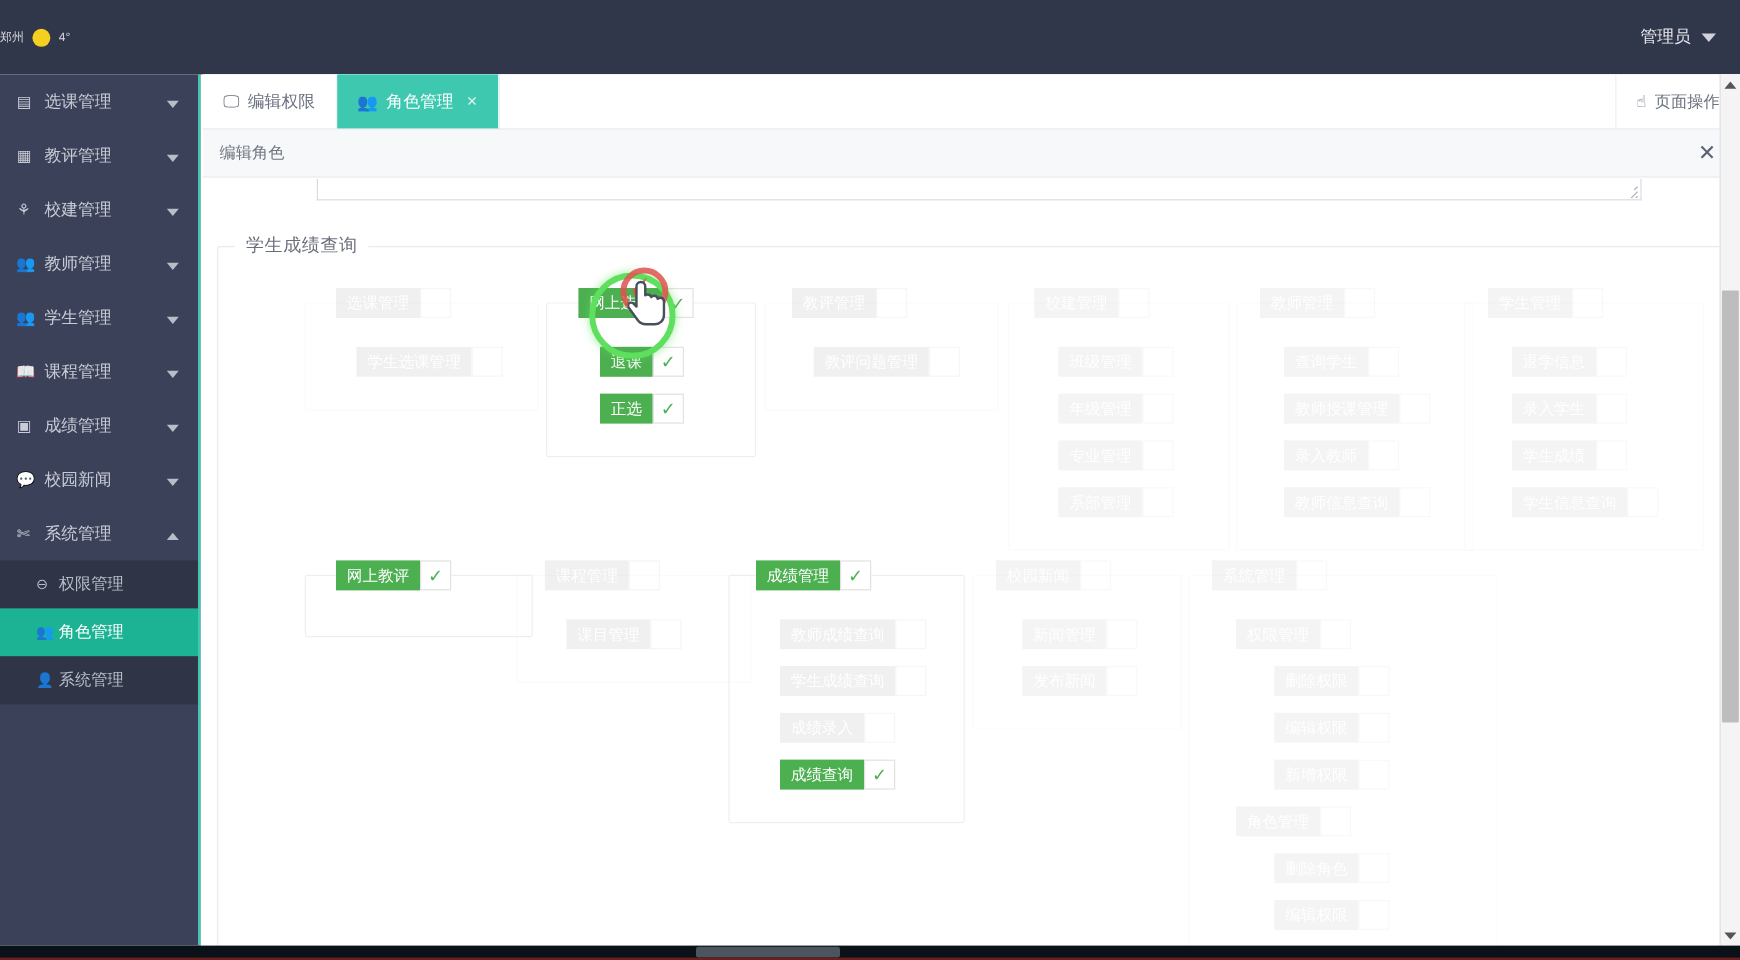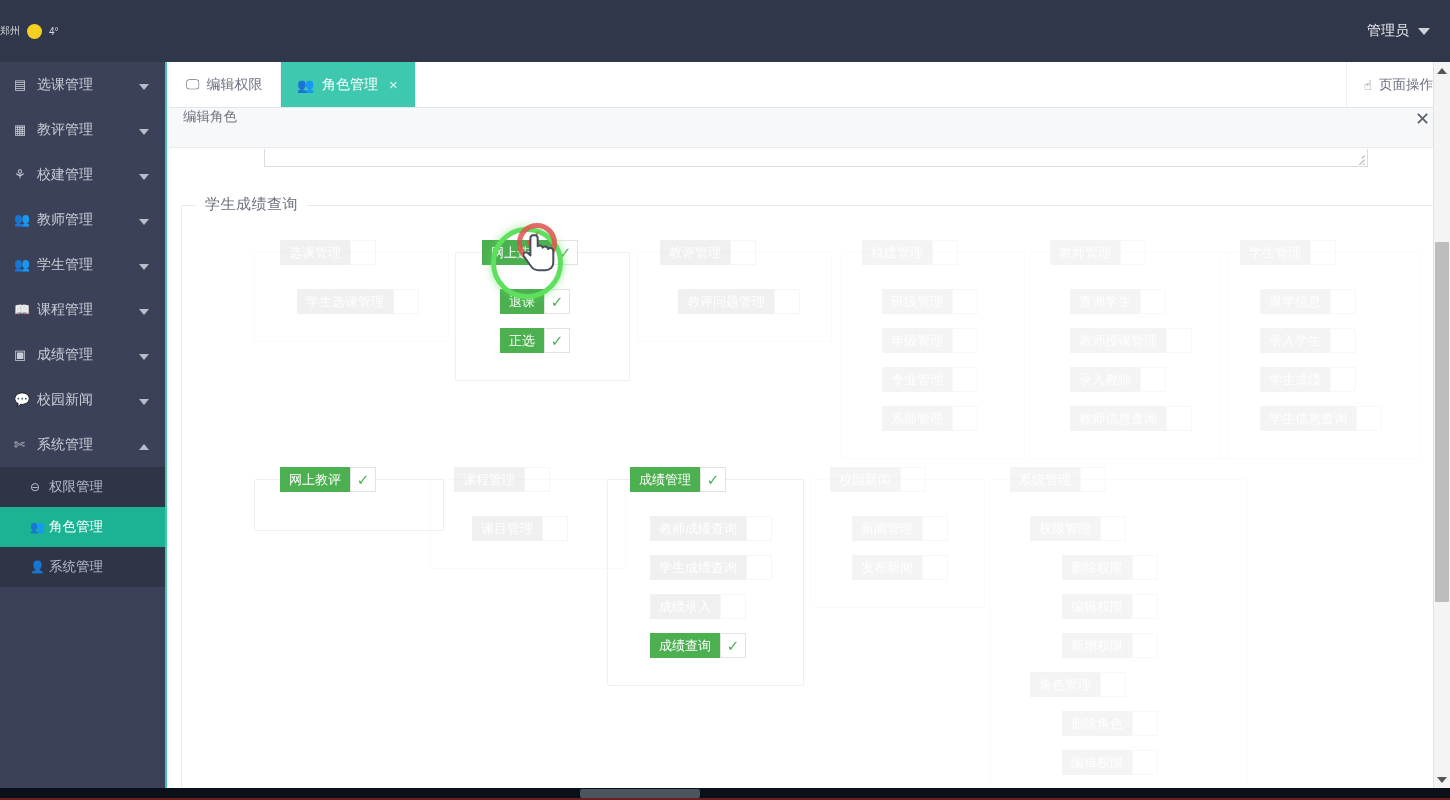--- a/index.html
+++ b/index.html
@@ -88,21 +88,21 @@
   #tabstrip .tspacer { flex:1 1 auto; border-right:0; }
   .tab-right {
     display:flex; align-items:center; gap:7px; padding:0 17px;
     font-size:13.5px; color:#6b7080; border-left:1px solid #eef0f3;
     cursor:pointer;
   }
 
   
   #pagehdr {
     height:40px; background:#f7f8fa; border-bottom:1px solid #e9ebef;
-    display:flex; padding:0 14px;
+    display:flex; align-items:center; padding:0 14px;
     font-size:13.5px; color:#6e737f;
   }
   #pagehdr .ph-spacer { flex:1 1 auto; }
   #pagehdr .ph-close { font-size:18px; color:#5c6270; cursor:pointer; padding-right:6px;}
 
   
   #scrollbody {
     position:absolute; left:0; top:87px; width:1281px; height:639px;
     background:#ffffff; overflow:hidden;
   }

